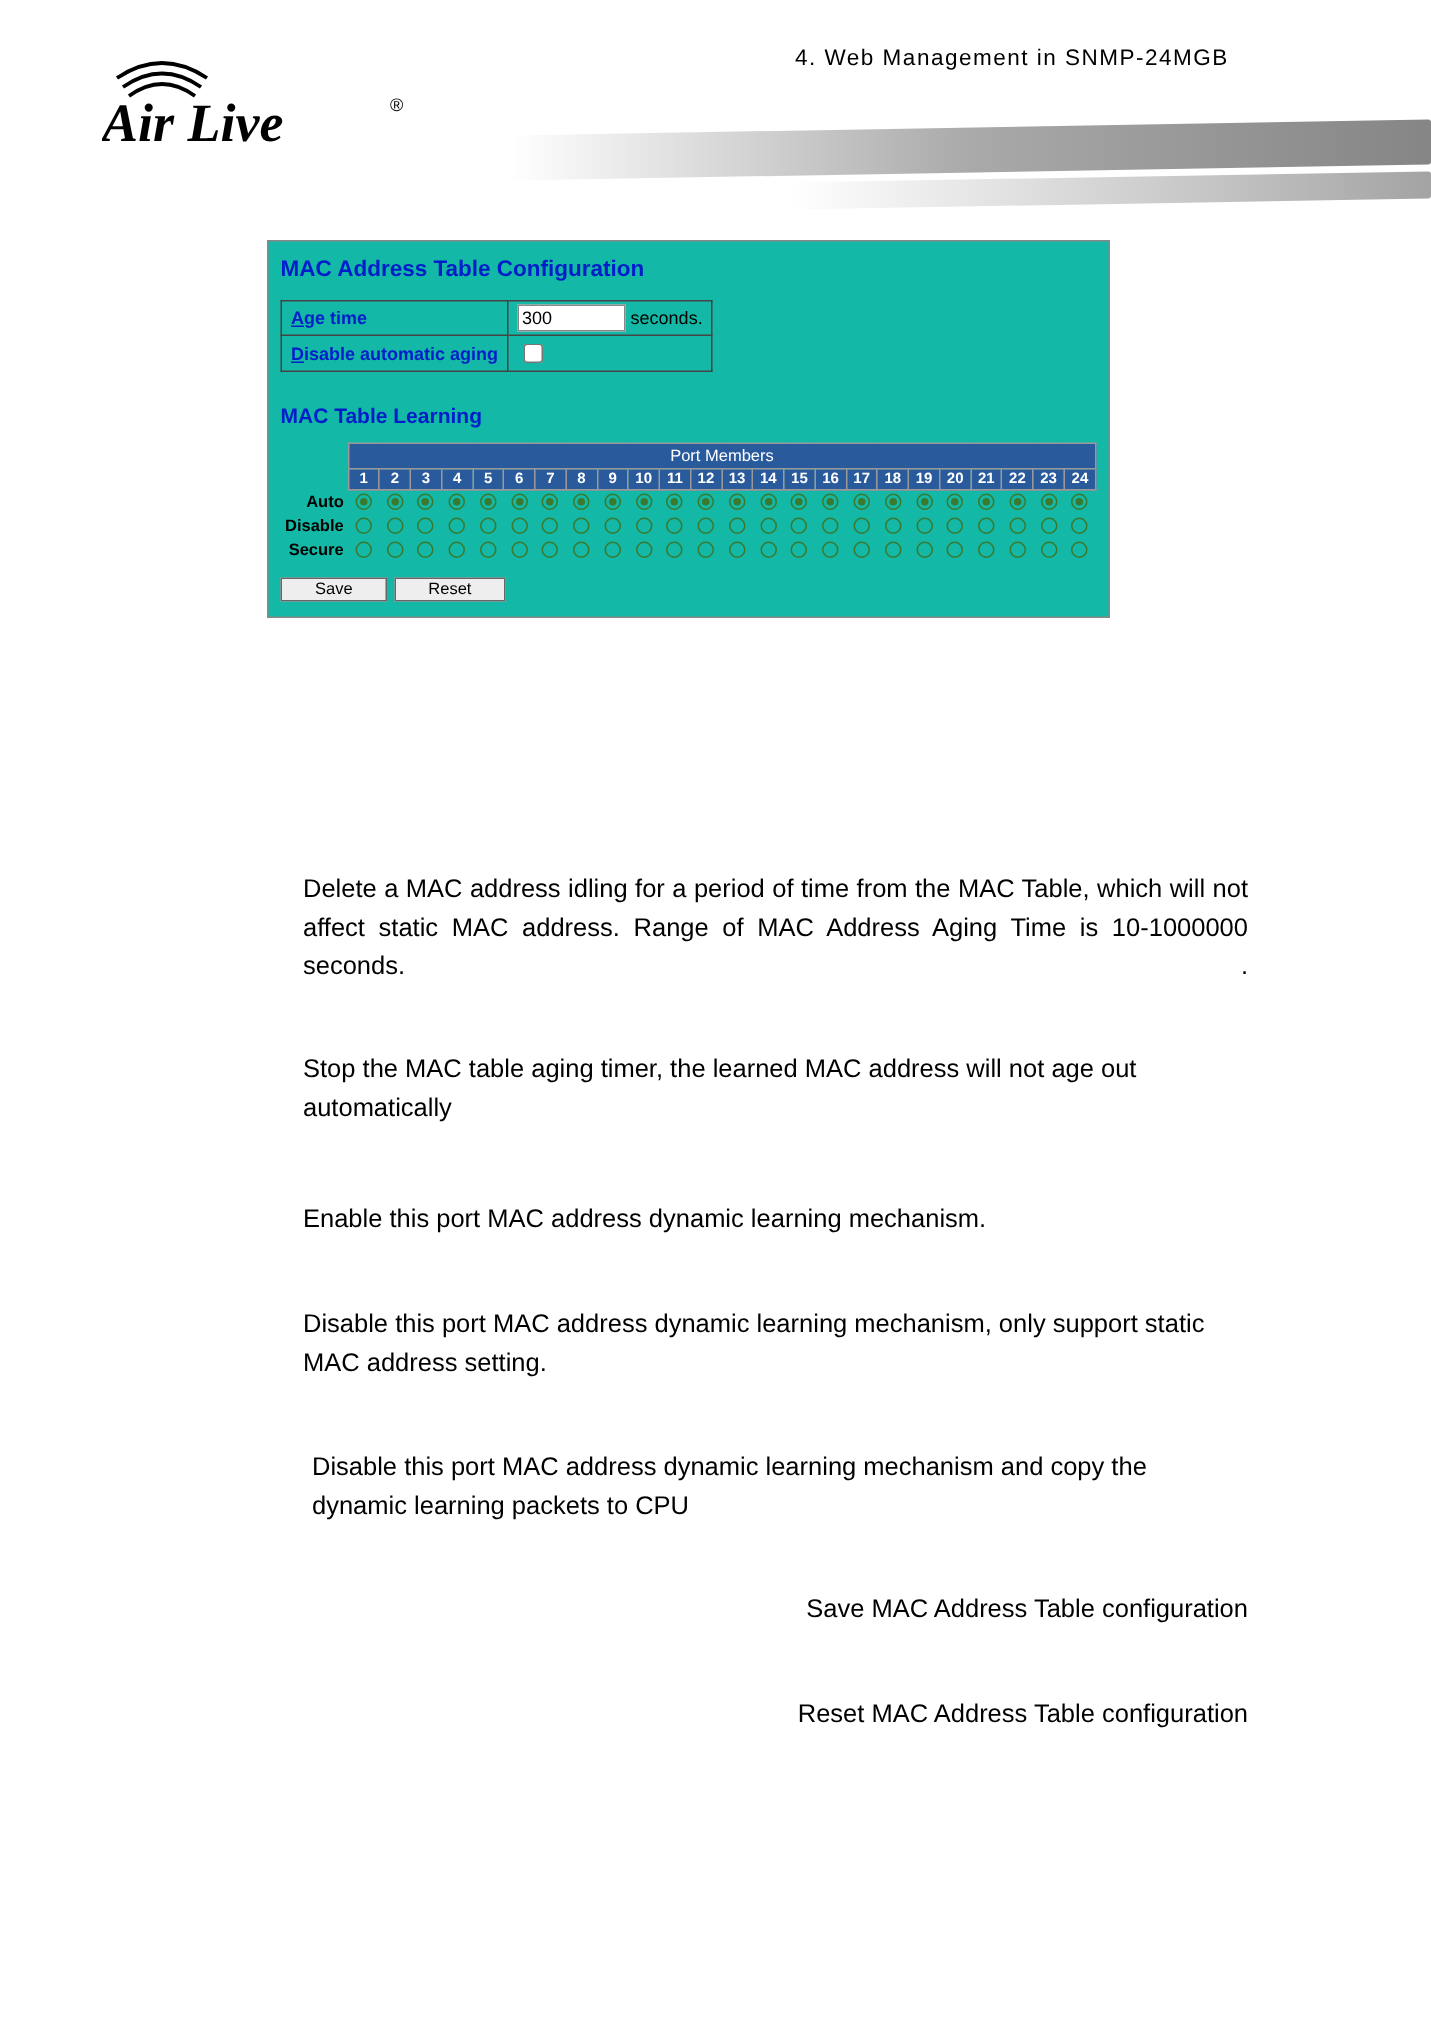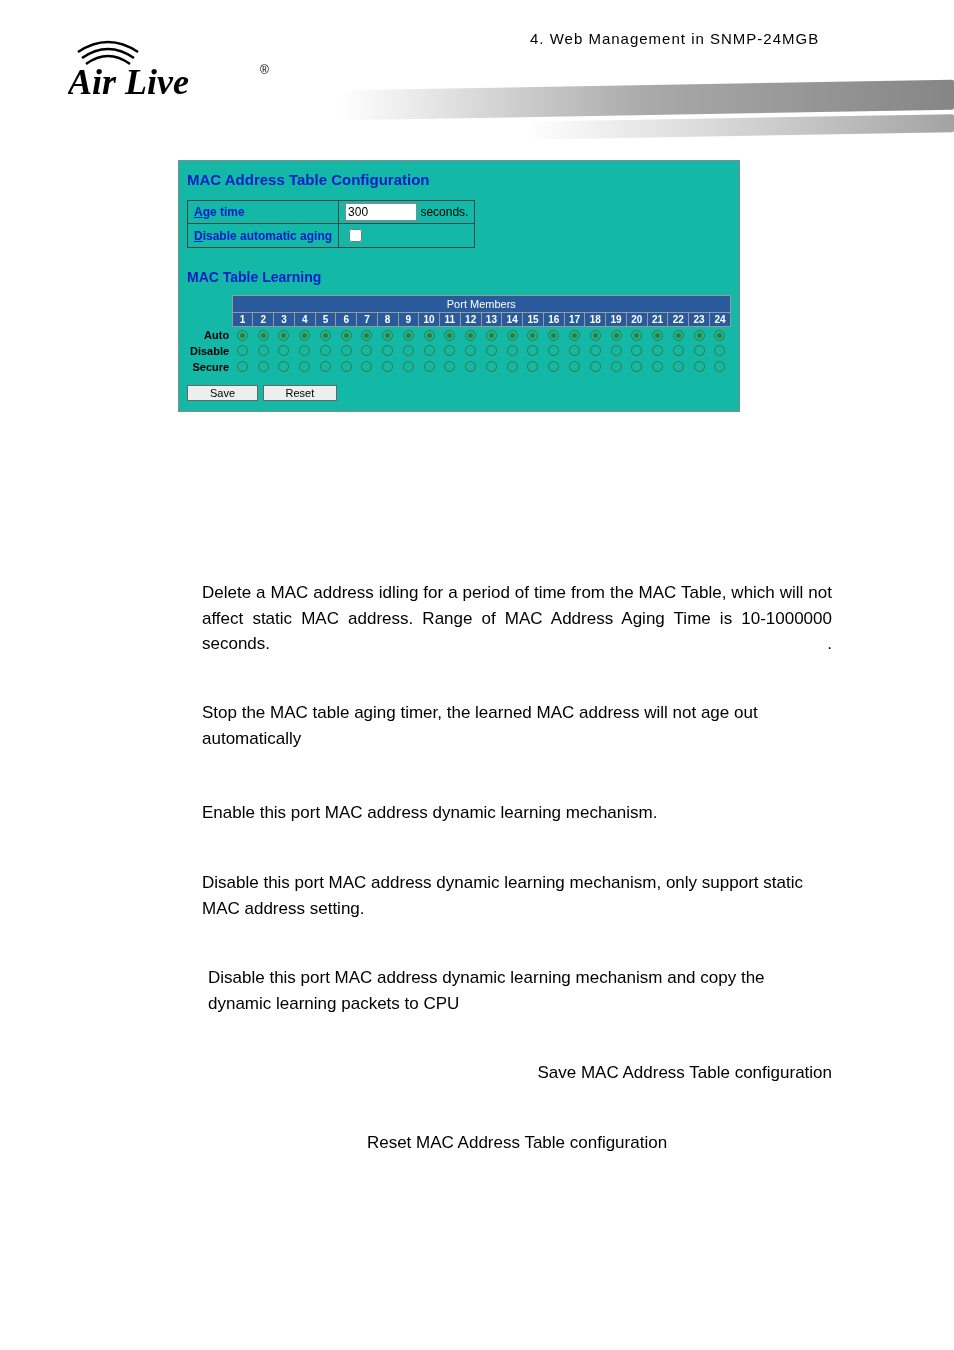--- a/index.html
+++ b/index.html
@@ -335,13 +335,13 @@
 
 <div class="body-text" style="top:580px;">
   <span>Delete a MAC address idling for a period of time from the MAC Table, which will not affect static MAC address.  Range of MAC Address Aging Time is 10-1000000 seconds.</span>
   <span style="float:right">.</span>
 </div>
 <div class="body-text" style="top:700px;text-align:left">Stop the MAC table aging timer, the learned MAC address will not age out automatically</div>
 <div class="body-text" style="top:800px;text-align:left">Enable this port MAC address dynamic learning mechanism.</div>
 <div class="body-text" style="top:870px;text-align:left">Disable this port MAC address dynamic learning mechanism, only support static MAC address setting.</div>
 <div class="body-text" style="top:965px;text-align:left;left:164px;width:624px">Disable this port MAC address dynamic learning mechanism and copy the dynamic learning packets to CPU</div>
 <div class="body-text" style="top:1060px;text-align:right">Save MAC Address Table configuration</div>
-<div class="body-text" style="top:1130px;text-align:center">Reset MAC Address Table configuration</div>
+<div class="body-text" style="top:1130px;text-align:right">Reset MAC Address Table configuration</div>
 
 </body></html>

